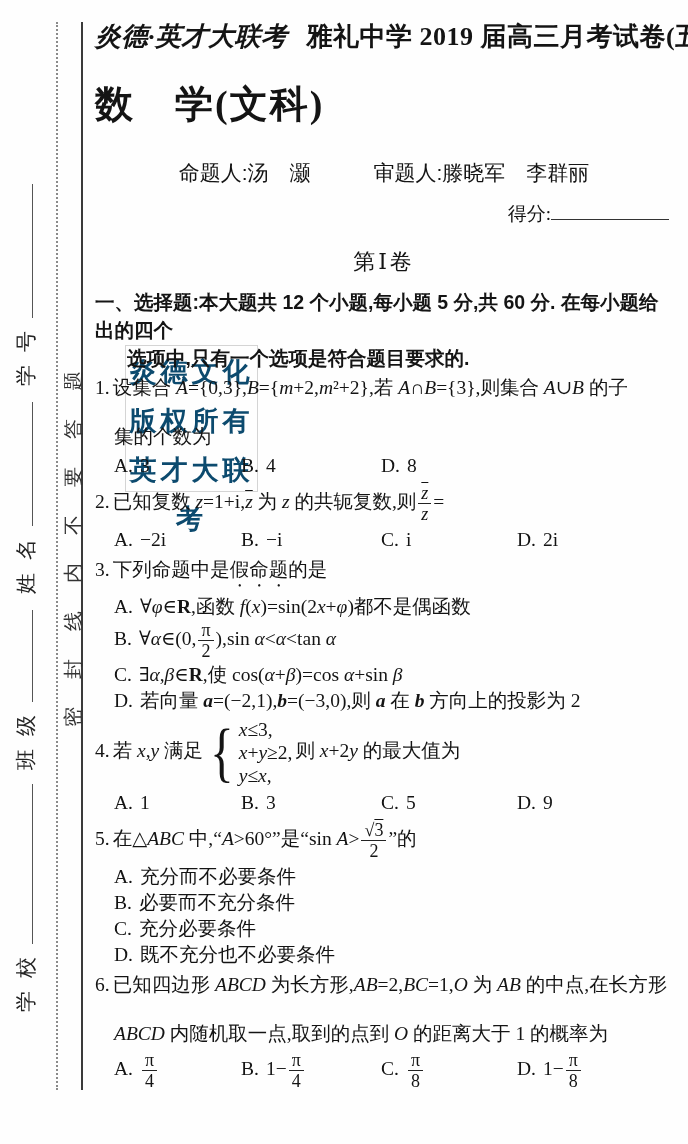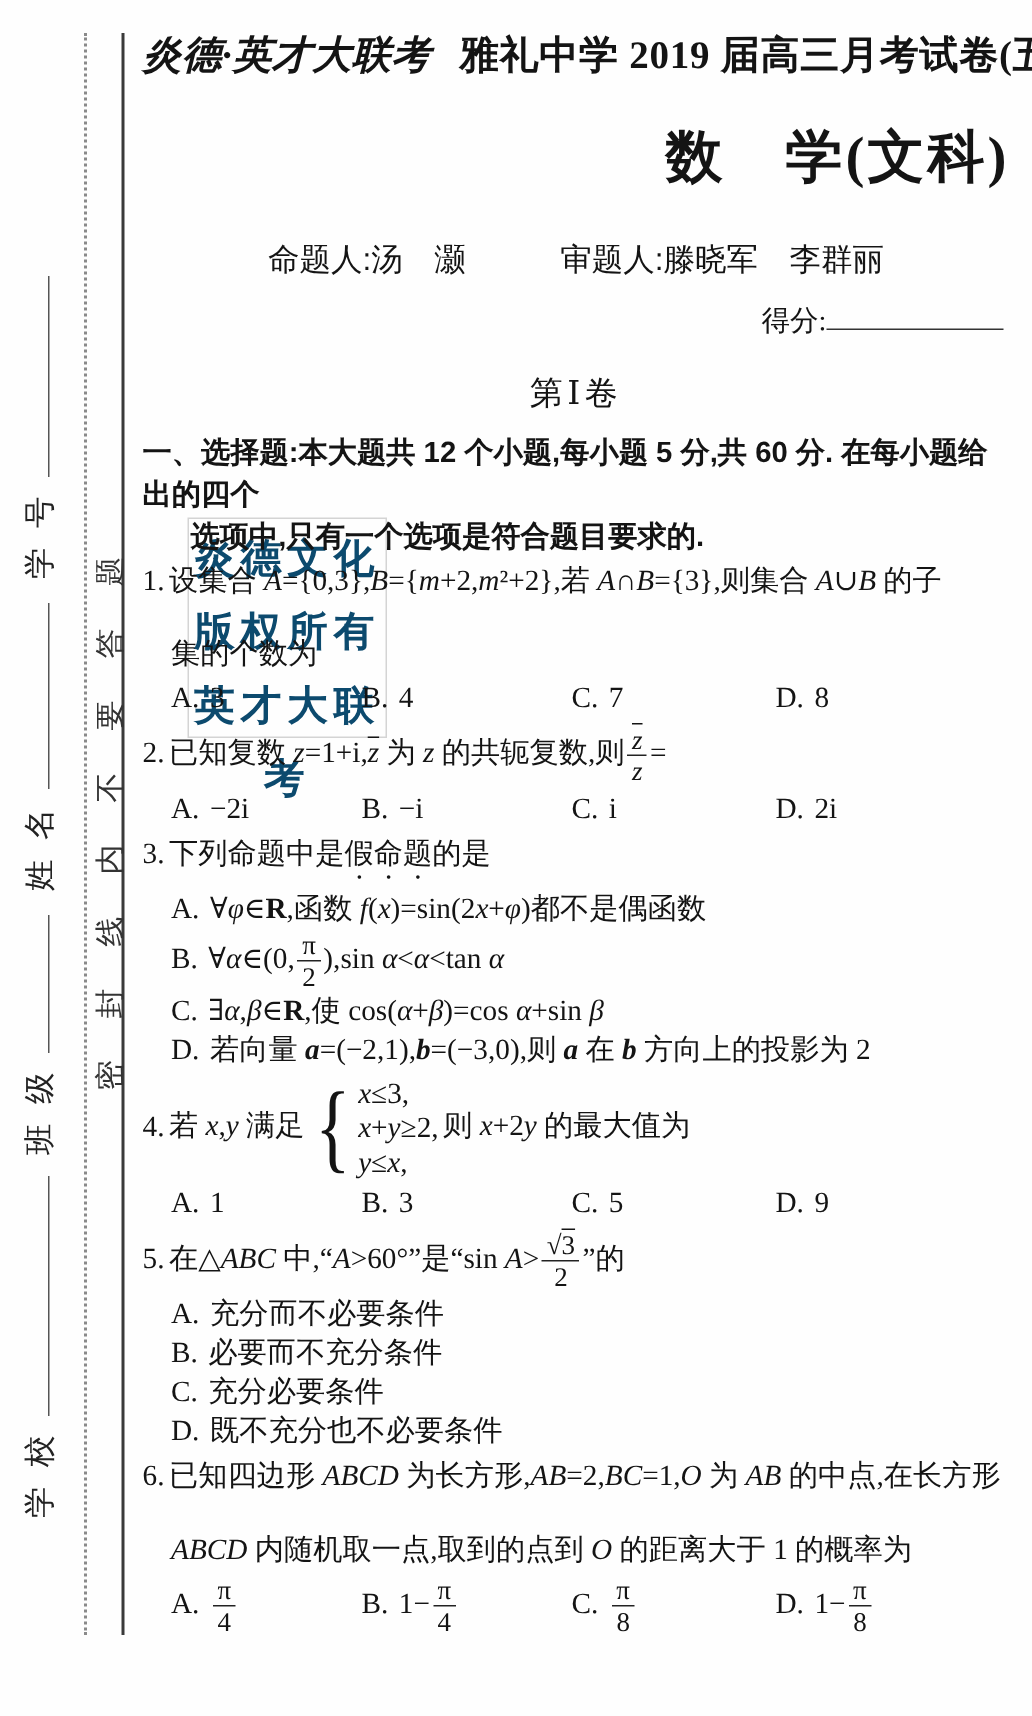--- a/index.html
+++ b/index.html
@@ -34,21 +34,21 @@
     color:#0c4a6e;font-size:27px;font-weight:bold;letter-spacing:4px;
     line-height:49px;padding-top:2px;box-sizing:border-box;
   }
   
   .content{position:absolute;left:95px;top:0;width:578px;z-index:1;}
   h1{
     margin:19px 0 0;font-size:26px;font-weight:bold;text-align:center;
     letter-spacing:0.5px;white-space:nowrap;
   }
   h1 .brand{font-style:italic;margin-right:19px;}
-  h2{margin:25px 0 0;font-size:38px;font-weight:bold;text-align:right;letter-spacing:2px;}
+  h2{margin:25px 0 0;font-size:38px;font-weight:bold;text-align:left;letter-spacing:2px;}
   .setters{
     margin-top:29px;font-size:21px;font-weight:normal;text-align:center;
     font-family:"Liberation Sans","DejaVu Sans",sans-serif;
   }
   .score-row{margin-top:13px;text-align:right;font-size:19px;padding-right:4px;}
   .score-blank{display:inline-block;width:118px;border-bottom:1.5px solid #333;height:1em;}
   .intro{margin:18px 0 0;font-size:19.5px;line-height:29px;}
   .intro .l1{text-indent:2.05em;}
   .part-title{margin:20px 0 0;font-size:22px;font-weight:normal;text-align:center;letter-spacing:3px;}
   .instr{
@@ -125,21 +125,20 @@
       <div class="instr2">选项中,只有一个选项是符合题目要求的.</div>
     </div>
 
     <div id="questions">
         <div class="q">
           <div class="q-line"><span class="q-num">1.</span>设集合 <span class="it">A</span>={0,3},<span class="it">B</span>={<span class="it">m</span>+2,<span class="it">m</span>²+2},若 <span class="it">A</span>∩<span class="it">B</span>={3},则集合 <span class="it">A</span>∪<span class="it">B</span> 的子</div>
           <div class="q-line cont">集的个数为</div>
           <div class="opts row">
             <span class="opt"><span class="opt-label">A.</span>3</span>
             <span class="opt"><span class="opt-label">B.</span>4</span>
-            <span class="opt"><span class="opt-label">C.</span>7</span>
             <span class="opt"><span class="opt-label">D.</span>8</span>
           </div>
         </div>
         <div class="q">
           <div class="q-line"><span class="q-num">2.</span>已知复数 <span class="it">z</span>=1+<span class="up">i</span>,<span class="ovl">z</span> 为 <span class="it">z</span> 的共轭复数,则<span class="frac"><span class="num"><span class="ovl">z</span></span><span class="den"><span class="it">z</span></span></span>=</div>
           <div class="opts row">
             <span class="opt"><span class="opt-label">A.</span>−2<span class="up">i</span></span>
             <span class="opt"><span class="opt-label">B.</span>−<span class="up">i</span></span>
             <span class="opt"><span class="opt-label">C.</span><span class="up">i</span></span>
             <span class="opt"><span class="opt-label">D.</span>2<span class="up">i</span></span>

